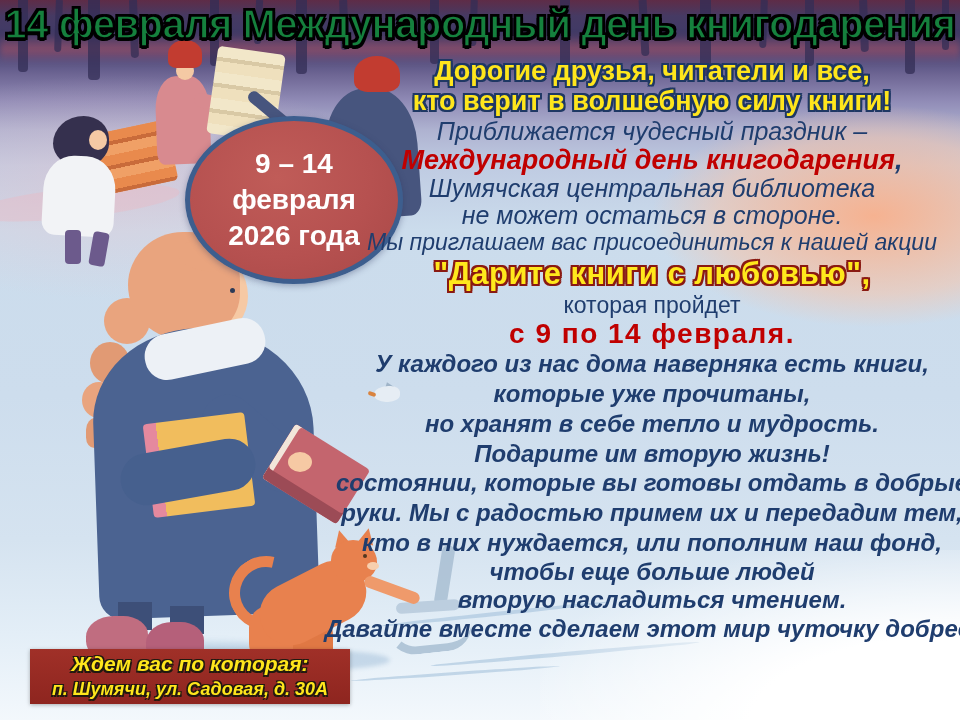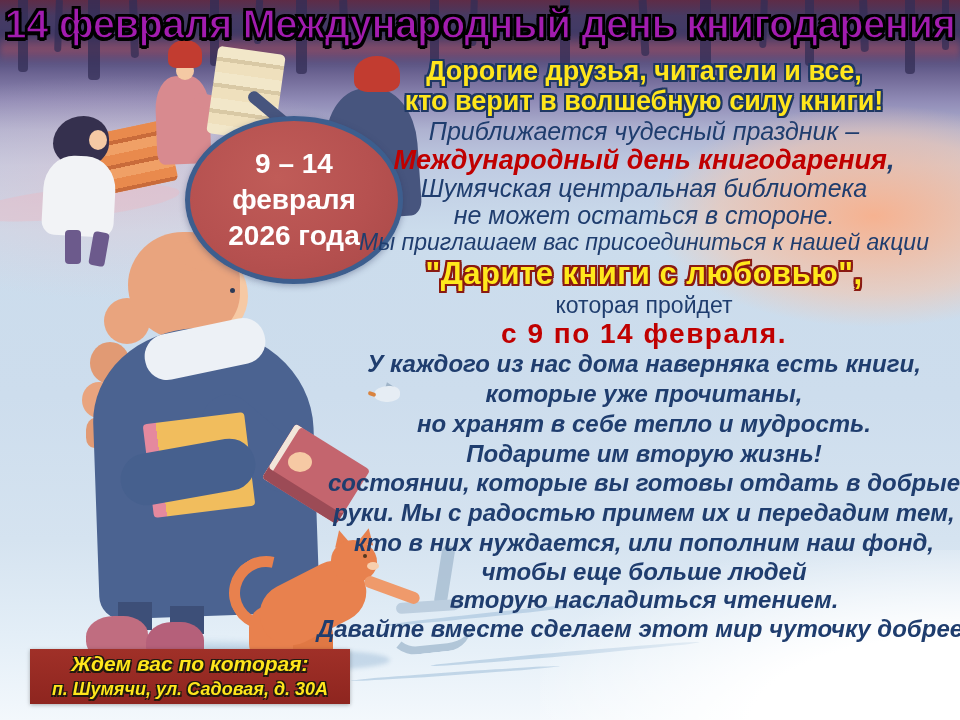--- a/index.html
+++ b/index.html
@@ -106,36 +106,36 @@
   .bird .b-beak{position:absolute;left:0;top:10px;width:8px;height:4px;background:#d9833f;border-radius:2px;transform:rotate(18deg);}
   .sled{position:absolute;left:386px;top:545px;width:86px;height:112px;opacity:.85;}
   .sled div{position:absolute;}
   .sled-back{left:52px;top:0;width:13px;height:62px;background:#a9bfd3;border-radius:8px;transform:rotate(9deg);}
   .sled-seat{left:10px;top:56px;width:64px;height:11px;background:#b7cadc;border-radius:6px;transform:rotate(-4deg);}
   .sled-runner{left:0;top:64px;width:78px;height:36px;border-bottom:8px solid #a9bfd3;border-left:8px solid transparent;border-radius:0 0 26px 30px;transform:rotate(-6deg);}
 
   
   .title{
     position:absolute;left:0;top:2px;width:960px;text-align:center;white-space:nowrap;
-    font-size:40px;font-weight:bold;letter-spacing:-.5px;color:#a21caf;
+    font-size:40px;font-weight:bold;letter-spacing:-.5px;color:#15803d;
     -webkit-text-stroke:1.6px #000;
     text-shadow:2px 2px 0 #000,-2px 2px 0 #000,2px -2px 0 #000,-2px -2px 0 #000,0 3px 0 #000;
   }
 
   
   .badge{
     position:absolute;left:185px;top:116px;width:208px;height:158px;border-radius:50%;
     background:radial-gradient(ellipse at 42% 36%, #c05c58 0%, #b65150 55%, #a84847 100%);
     border:5px solid #3d5e8e;box-shadow:0 2px 6px rgba(40,50,90,.35);
     display:flex;flex-direction:column;justify-content:center;align-items:center;
     color:#fff;font-weight:bold;font-size:28px;line-height:36px;text-align:center;
   }
 
   
-  .body-col{position:absolute;left:340px;top:56px;width:608px;text-align:center;}
+  .body-col{position:absolute;left:348px;top:56px;width:608px;text-align:center;}
   .body-col .ln{white-space:nowrap;display:flex;justify-content:center;align-items:center;}
   .yellow-big{font-size:27px;font-weight:bold;color:#ffe61c;
     text-shadow:2px 0 0 #1f3864,-2px 0 0 #1f3864,0 2px 0 #1f3864,0 -2px 0 #1f3864,2px 2px 0 #1f3864,-2px -2px 0 #1f3864,2px -2px 0 #1f3864,-2px 2px 0 #1f3864;}
   .navy-it{font-size:25px;font-style:italic;color:#1f3d6e;}
   .navy-it-sm{font-size:23px;font-style:italic;color:#1f3d6e;}
   .red-bold-it{font-size:27px;font-style:italic;font-weight:bold;color:#c00000;}
   .red-bold-it .suffix{color:#1f3d6e;}
   .action-yellow{font-size:31px;font-weight:bold;color:#ffe81c;letter-spacing:.5px;
     text-shadow:2px 0 0 #8a1a12,-2px 0 0 #8a1a12,0 2px 0 #8a1a12,0 -2px 0 #8a1a12,2px 2px 0 #8a1a12,-2px -2px 0 #8a1a12,2px -2px 0 #8a1a12,-2px 2px 0 #8a1a12;}
   .navy-reg{font-size:23px;color:#1f3d6e;}

